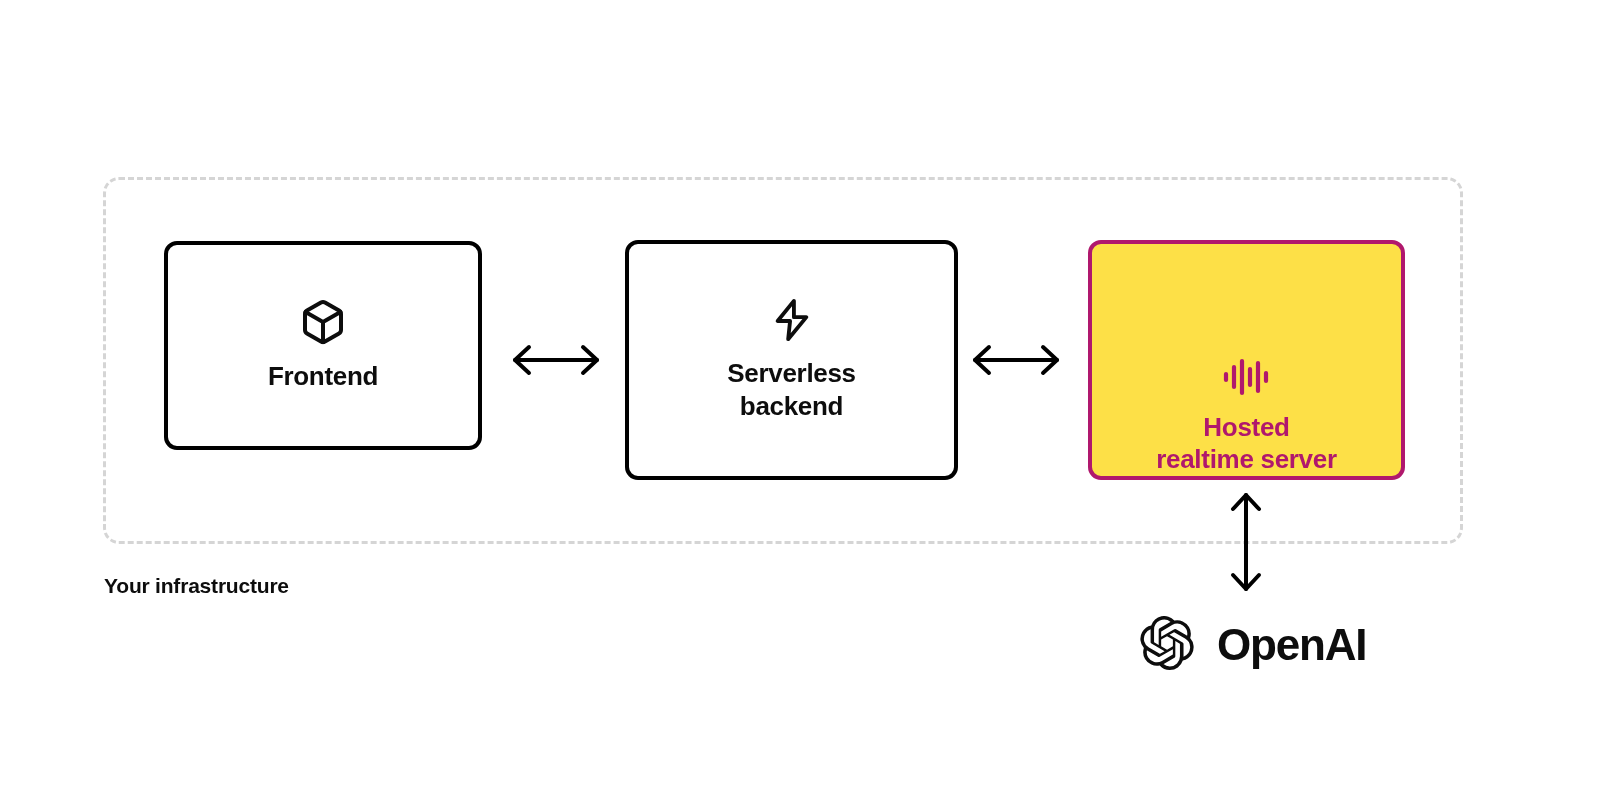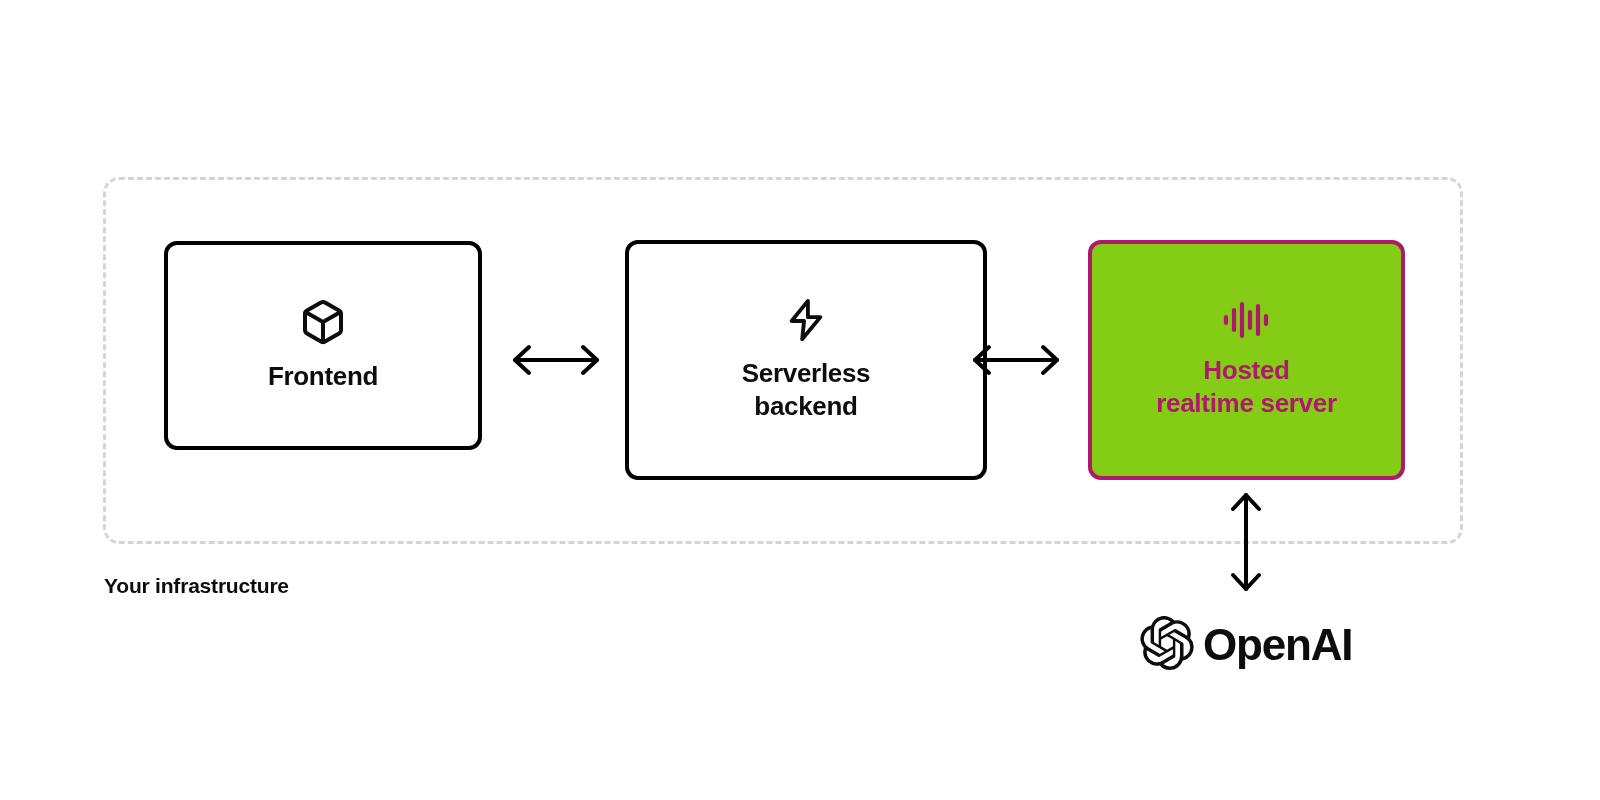--- a/index.html
+++ b/index.html
@@ -49,58 +49,59 @@
     align-items: center;
     justify-content: center;
     text-align: center;
   }
   .node.plain {
     border: 4px solid #000000;
     background: #ffffff;
   }
   .node.highlight {
     border: 4px solid #b0186d;
-    background: #84cc16;
+    background: #fde047;
+    justify-content: flex-end;
   }
   .node-icon {
     display: block;
     line-height: 0;
     margin-bottom: 14px;
   }
   .node-label {
     font-size: 26px;
     font-weight: bold;
     line-height: 1.26;
     letter-spacing: -0.3px;
     color: #0d0d0d;
     white-space: pre-line;
   }
   .node.highlight .node-label { color: #b0186d; }
 
   #node-frontend { left: 164px;  top: 241px; width: 318px; height: 209px; }
-  #node-backend  { left: 625px;  top: 240px; width: 362px; height: 240px; }
+  #node-backend  { left: 625px;  top: 240px; width: 333px; height: 240px; }
   #node-hosted   { left: 1088px; top: 240px; width: 317px; height: 240px; }
 
   
   .arrow-h {
     position: absolute;
     line-height: 0;
   }
   #arrow-frontend-backend { left: 508px; top: 338px; }
   #arrow-backend-hosted   { left: 968px; top: 338px; }
   #arrow-hosted-openai    { position: absolute; left: 1222px; top: 488px; line-height: 0; }
 
   
   .openai-lockup {
     position: absolute;
     left: 1140px;
     top: 616px;
     display: flex;
     align-items: center;
-    gap: 9px;
+    gap: 23px;
   }
   .openai-wordmark {
     font-size: 44px;
     font-weight: bold;
     letter-spacing: -1.2px;
     color: #0d0d0d;
     line-height: 1;
   }
 </style>
 </head>

